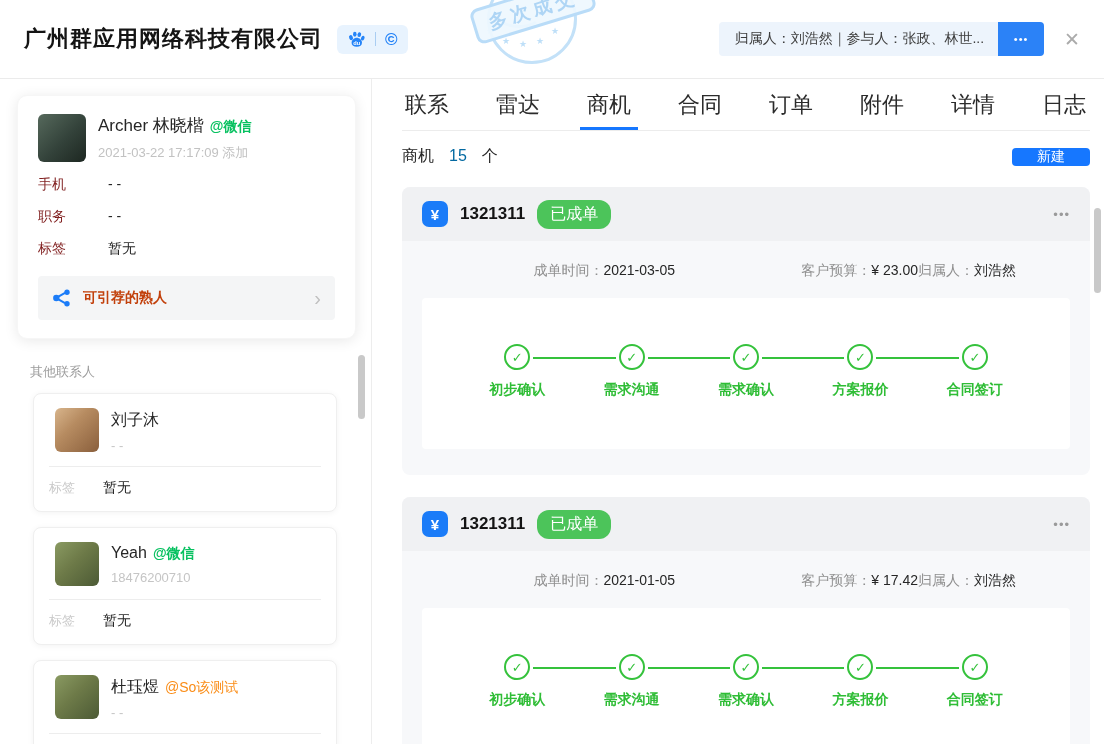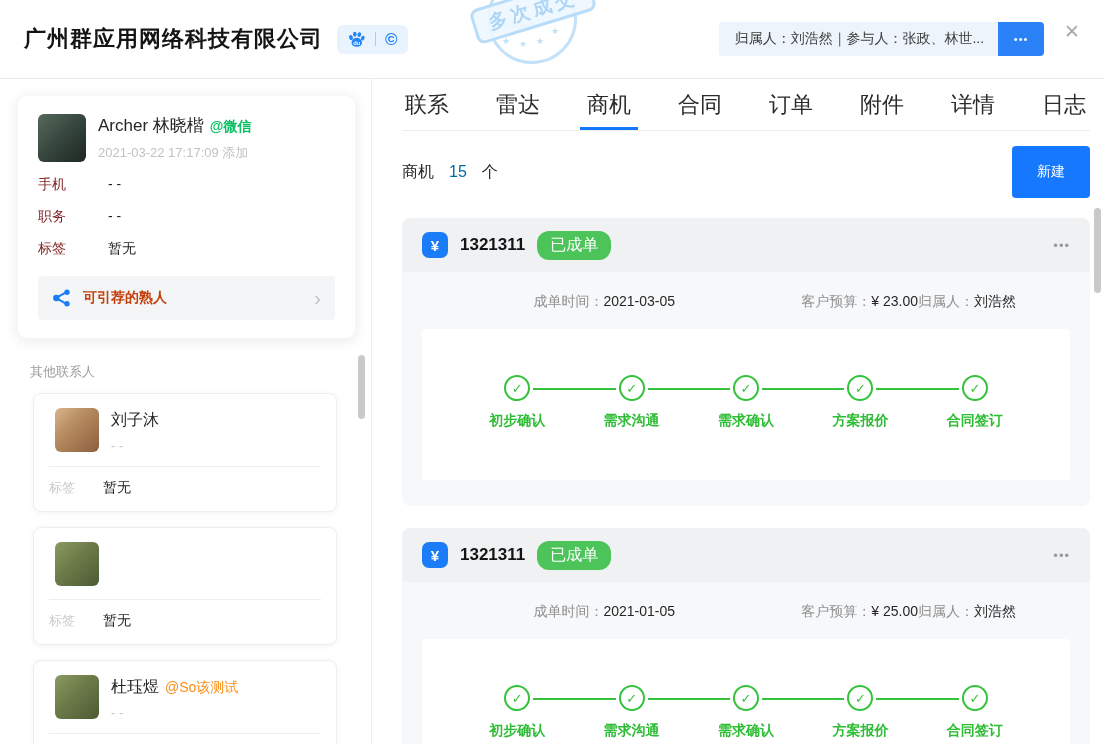--- a/index.html
+++ b/index.html
@@ -22,21 +22,21 @@
   .stamp-arc { position:absolute; left:22px; top:38px; width:46px; height:26px;
     border:3px solid transparent; border-bottom-color:#c3e1f8; border-radius:50%; }
   .stamp-star { position:absolute; color:#bedff8; font-size:9px; }
   .s1{left:12px;top:62px} .s2{left:28px;top:72px} .s3{left:45px;top:75px}
   .s4{left:62px;top:72px} .s5{left:77px;top:62px}
   .stamp-rect { position:absolute; left:-3px; top:28px; width:124px; height:36px;
     border:3px solid #b9dcf8; border-radius:8px; background:rgba(238,247,254,.92);
     transform:rotate(-17deg); display:flex; align-items:center; justify-content:center;
     font-size:19px; font-weight:700; letter-spacing:4px; color:#aed5f5; }
 
-  .header-right { margin-left:auto; display:flex; align-items:flex-start; gap:20px; }
+  .header-right { margin-left:auto; display:flex; align-items:center; gap:20px; }
   .owner-pill { display:flex; align-items:center; background:#edf4fc;
     border-radius:4px; height:34px; padding-left:16px; font-size:14px; color:#3d3d3d;
     cursor:pointer; }
   .owner-pill .txt { white-space:nowrap; }
   .more-btn { margin-left:14px; width:46px; height:34px; background:#2b82f7;
     color:#fff; border:none; border-radius:0 4px 4px 0; font-size:11px;
     letter-spacing:1px; cursor:pointer; }
   .close-x { color:#ababab; font-size:19px; cursor:pointer; line-height:1; }
 
   
@@ -84,21 +84,21 @@
   
   .tabs { display:flex; gap:47px; height:52px; align-items:stretch;
     border-bottom:1px solid #ececec; padding-left:3px; }
   .tab { display:flex; align-items:center; font-size:22px; color:#2b2b2b;
     position:relative; cursor:pointer; }
   .tab.active::after { content:""; position:absolute; left:-7px; right:-7px; bottom:0;
     height:3px; background:#1677ff; }
   .counter-row { display:flex; align-items:center; margin:15px 0 20px; }
   .counter { font-size:16px; color:#262626; }
   .counter .num { color:#0369a1; margin:0 15px; }
-  .new-btn { margin-left:auto; width:78px; height:52px; background:#1677ff; color:#fff;
+  .new-btn { margin-left:auto; width:78px; height:18px; background:#1677ff; color:#fff;
     border:none; border-radius:4px; font-size:14px; cursor:pointer; }
 
   .opp-card { background:#f7f8fa; border-radius:8px; margin-bottom:22px; overflow:hidden; }
   .opp-head { height:54px; background:#f0f1f3; display:flex; align-items:center;
     gap:12px; padding:0 20px; }
   .yuan-icon { width:26px; height:26px; background:#1b7cf8; border-radius:7px;
     color:#fff; font-weight:700; font-size:15px; display:flex; align-items:center;
     justify-content:center; }
   .opp-id { font-size:17px; font-weight:700; color:#141414; }
   .opp-status { background:#4cc45a; color:#fff; font-size:16px; padding:4px 13px;
@@ -212,20 +212,24 @@
       </div>
       <div class="contact-tags">
         <span class="c-tag-label">标签</span>
         <span class="c-tag-value">暂无</span>
       </div>
     </div>
 
     <div class="contact-card">
       <div class="contact-head">
         <div class="avatar sm av-dog"></div>
+        <div>
+          <div class="c-name"><span>Yeah</span><span class="tag-wechat">@微信</span></div>
+          <div class="c-sub">18476200710</div>
+        </div>
       </div>
       <div class="contact-tags">
         <span class="c-tag-label">标签</span>
         <span class="c-tag-value">暂无</span>
       </div>
     </div>
 
     <div class="contact-card">
       <div class="contact-head">
         <div class="avatar sm av-dog"></div>
@@ -302,21 +306,21 @@
 
     <div class="opp-card">
       <div class="opp-head">
         <div class="yuan-icon">¥</div>
         <span class="opp-id">1321311</span>
         <span class="opp-status">已成单</span>
         <span class="opp-more">•••</span>
       </div>
       <div class="opp-meta">
         <div class="meta-item"><span class="meta-label">成单时间：</span><span class="meta-value">2021-01-05</span></div>
-        <div class="meta-item"><span class="meta-label">客户预算：</span><span class="meta-value">¥ 25.00</span></div>
+        <div class="meta-item"><span class="meta-label">客户预算：</span><span class="meta-value">¥ 17.42</span></div>
         <div class="meta-item"><span class="meta-label">归属人：</span><span class="meta-value">刘浩然</span></div>
       </div>
       <div class="steps-panel">
         <div class="steps">
           <div class="step">
             <div class="dot">✓</div>
             <div class="step-label">初步确认</div>
           </div>
           <div class="step">
             <div class="dot">✓</div>

